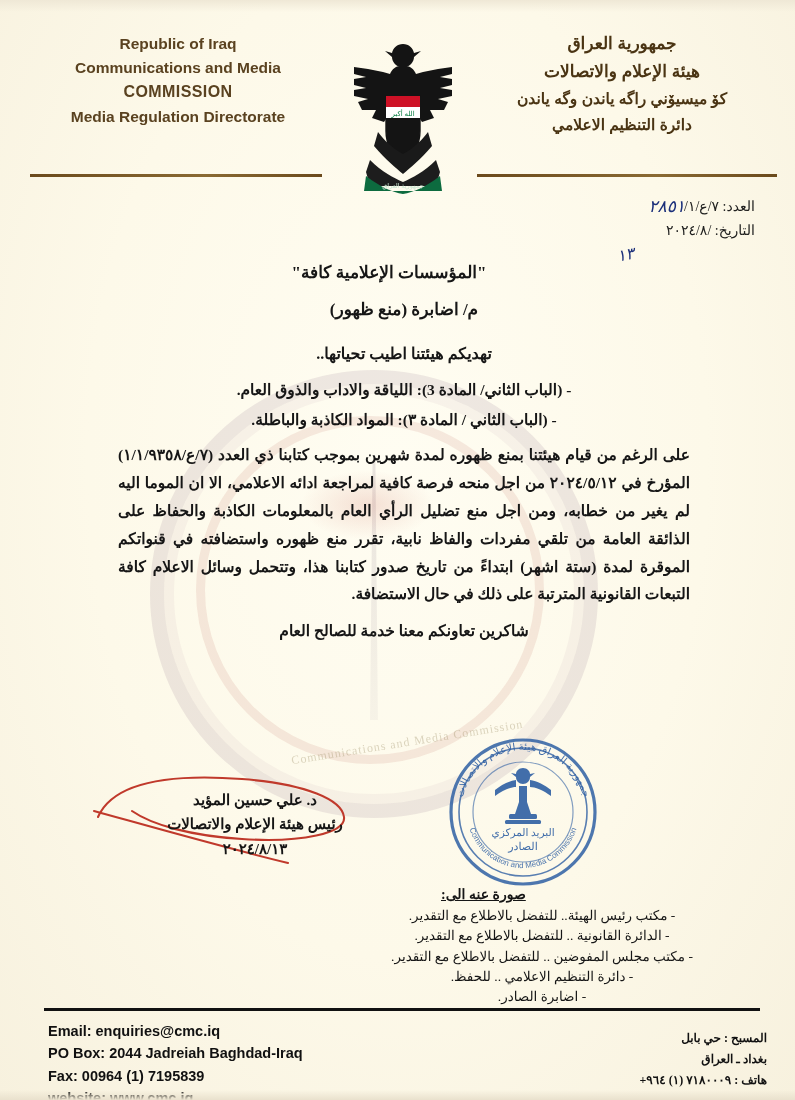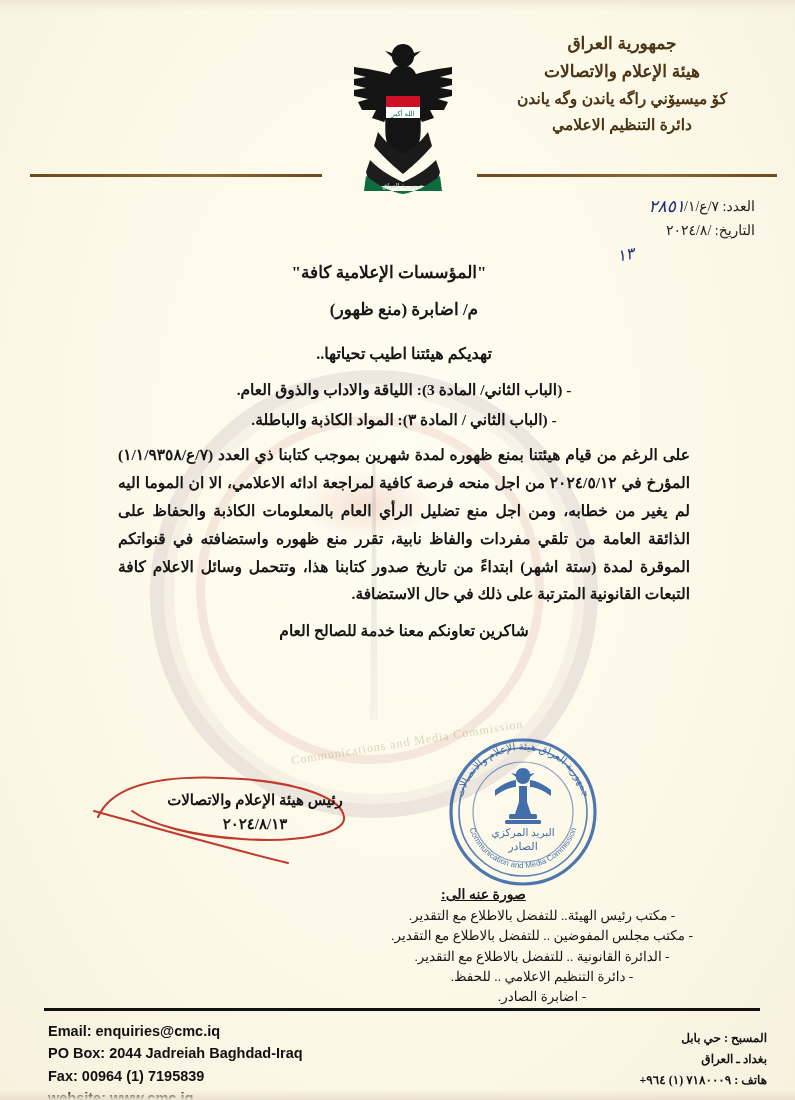--- a/index.html
+++ b/index.html
@@ -141,20 +141,26 @@
 
   <div class="edge-top"></div>
 
   <div class="watermark"></div>
   <div class="wm-ring2"></div>
   <div class="wm-blob"></div>
   <div class="wm-text">Communications and Media Commission</div>
 
   <div class="header">
 
+    <div class="hdr-en">
+      <div>Republic of Iraq</div>
+      <div>Communications and Media</div>
+      <div class="l3">COMMISSION</div>
+      <div>Media Regulation Directorate</div>
+    </div>
 
     <div class="hdr-ar">
       <div>جمهورية العراق</div>
       <div>هيئة الإعلام والاتصالات</div>
       <div class="k">كۆ ميسيۆني راگه ياندن وگه ياندن</div>
       <div class="l4">دائرة التنظيم الاعلامي</div>
     </div>
 
     <div class="rule-l"></div>
     <div class="rule-r"></div>
@@ -199,20 +205,21 @@
     <p class="decision">على الرغم من قيام هيئتنا بمنع ظهوره لمدة شهرين بموجب كتابنا ذي العدد (٧/ع/١/١/٩٣٥٨) المؤرخ في ٢٠٢٤/٥/١٢ من اجل منحه فرصة كافية لمراجعة ادائه الاعلامي، الا ان الموما اليه لم يغير من خطابه، ومن اجل منع تضليل الرأي العام بالمعلومات الكاذبة والحفاظ على الذائقة العامة من تلقي مفردات والفاظ نابية، تقرر منع ظهوره واستضافته في قنواتكم الموقرة لمدة (ستة اشهر) ابتداءً من تاريخ صدور كتابنا هذا، وتتحمل وسائل الاعلام كافة التبعات القانونية المترتبة على ذلك في حال الاستضافة.</p>
     <p class="closing">شاكرين تعاونكم معنا خدمة للصالح العام</p>
   </div>
 
   <svg class="sigmark" viewBox="0 0 300 110">
     <path d="M6 62 C20 30 70 18 150 24 C215 29 250 45 252 62 C254 78 210 88 150 84 C100 81 60 70 40 56" fill="none" stroke="#c0392b" stroke-width="2.1" stroke-linecap="round"></path>
     <path d="M2 56 C60 72 130 92 196 108" fill="none" stroke="#c0392b" stroke-width="2.1" stroke-linecap="round"></path>
   </svg>
 
   <div class="sig">
+    <div>د. علي حسين المؤيد</div>
     <div>رئيس هيئة الإعلام والاتصالات</div>
     <div class="date">٢٠٢٤/٨/١٣</div>
   </div>
 
   <svg class="stamp" viewBox="0 0 160 160">
     <defs>
       <path id="arcTop" d="M 18 80 A 62 62 0 0 1 142 80"></path>
       <path id="arcBot" d="M 24 80 A 56 56 0 0 0 136 80"></path>
     </defs>
     <circle cx="80" cy="80" r="72" fill="none" stroke="#2e5fa3" stroke-width="3.2" opacity="0.85"></circle>
@@ -232,22 +239,22 @@
       <rect x="66" y="82" width="28" height="5" rx="1.5"></rect>
       <rect x="62" y="88" width="36" height="4" rx="1.5"></rect>
     </g>
     <text x="80" y="104" font-size="10.5" fill="#2e5fa3" opacity="0.92" text-anchor="middle" font-family="'Liberation Serif', serif">البريد المركزي</text>
     <text x="80" y="118" font-size="11" fill="#2e5fa3" opacity="0.92" text-anchor="middle" font-family="'Liberation Serif', serif">الصادر</text>
   </svg>
 
   <div class="cc">
     <div class="cc-title">صورة عنه الى:</div>
     <div class="cc-item">- مكتب رئيس الهيئة.. للتفضل بالاطلاع مع التقدير.</div>
+    <div class="cc-item">- الدائرة القانونية .. للتفضل بالاطلاع مع التقدير.</div>
     <div class="cc-item">- مكتب مجلس المفوضين .. للتفضل بالاطلاع مع التقدير.</div>
-    <div class="cc-item">- الدائرة القانونية .. للتفضل بالاطلاع مع التقدير.</div>
     <div class="cc-item">- دائرة التنظيم الاعلامي .. للحفظ.</div>
     <div class="cc-item">- اضابرة الصادر.</div>
   </div>
 
   <div class="foot-rule"></div>
   <div class="footer">
     <div class="foot-en">
       <div>Email: enquiries@cmc.iq</div>
       <div>PO Box: 2044 Jadreiah Baghdad-Iraq</div>
       <div>Fax: 00964 (1) 7195839</div>

